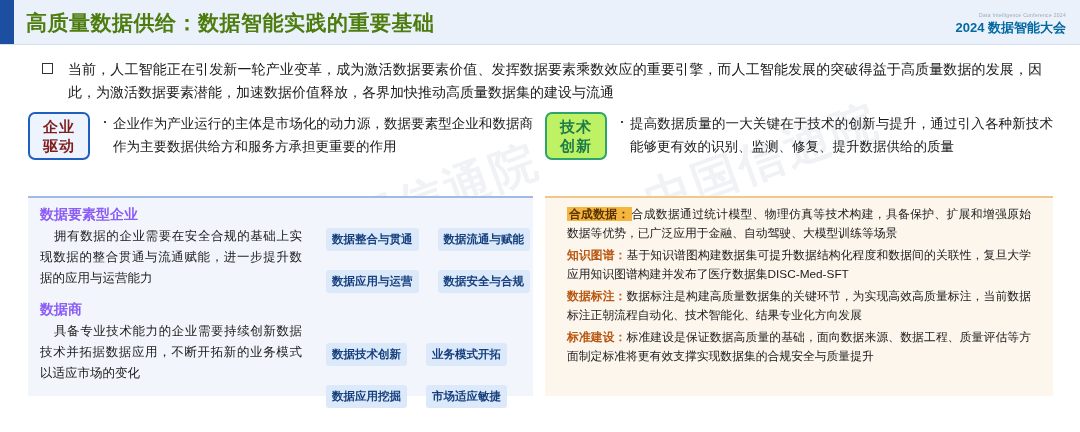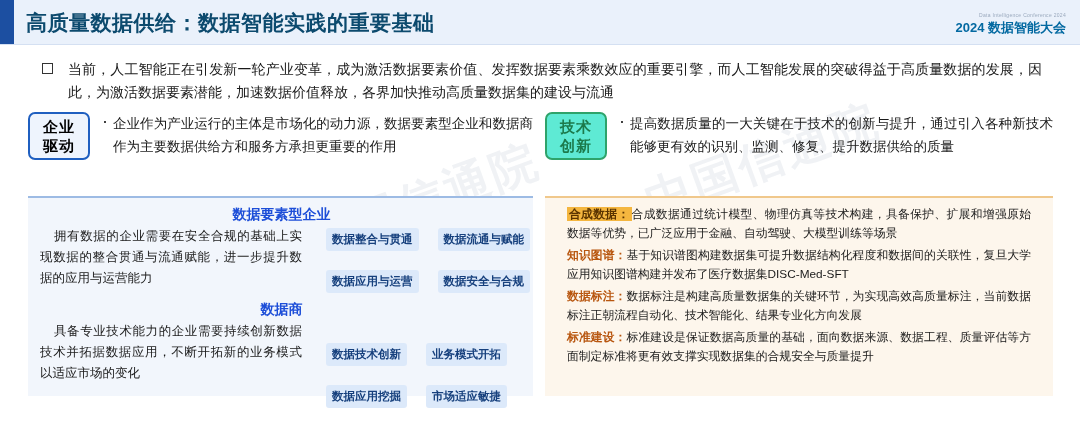--- a/index.html
+++ b/index.html
@@ -50,21 +50,21 @@
     position: absolute;
     left: 0; top: 0;
     width: 14px; height: 44px;
     background: #1c4fa1;
   }
   .header-title {
     position: absolute;
     left: 26px; top: 9px;
     font-size: 21px;
     font-weight: bold;
-    color: #0c4a6e;
+    color: #4d7c0f;
     letter-spacing: 0.5px;
   }
   .header-logo {
     position: absolute;
     right: 14px; top: 12px;
     text-align: right;
   }
   .header-logo .logo-en {
     font-size: 5px;
     color: #9aa9bd;
@@ -117,27 +117,27 @@
     background: #eef4fd;
     display: flex;
     flex-direction: column;
     align-items: center;
     justify-content: center;
     box-sizing: border-box;
   }
   .tag span {
     font-size: 15px;
     font-weight: bold;
-    color: #000000;
+    color: #7f1d1d;
     line-height: 19px;
     letter-spacing: 1px;
   }
   .tag.green {
     border-color: #2ea36a;
-    background: #5eead4;
+    background: #bef264;
   }
   .tag.green span { color: #1c7a4b; }
 
   .lead {
     margin-left: 74px;
     font-size: 13.5px;
     line-height: 23px;
     color: #1a1a1a;
     text-align: justify;
     position: relative;
@@ -158,23 +158,22 @@
     width: 505px;
     height: 200px;
     background: #f2f6fc;
     border-top: 2px solid #9dbbe4;
     box-sizing: border-box;
     padding: 8px 10px 8px 12px;
   }
   .sub-head {
     font-size: 14px;
     font-weight: bold;
-    color: #1d4ed8;
+    color: #8b5cf6;
     margin: 0 0 2px 0;
-    text-align: center;
   }
   .sub-body {
     font-size: 12.5px;
     line-height: 21px;
     color: #1a1a1a;
     width: 262px;
     text-indent: 14px;
     text-align: justify;
   }
   .chips {

